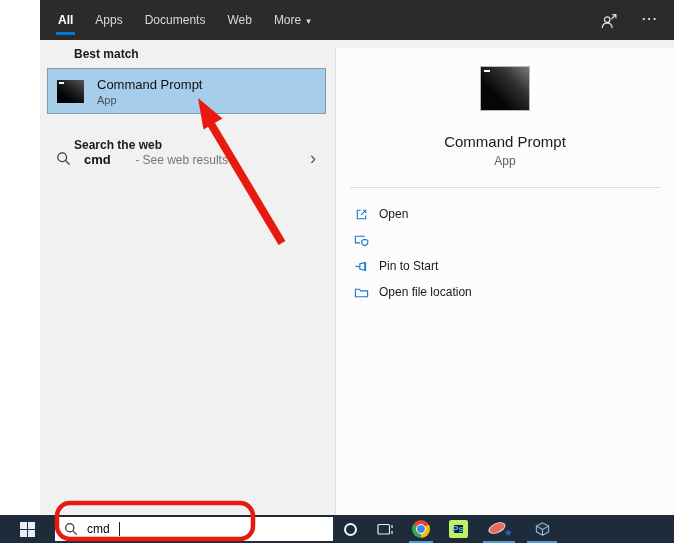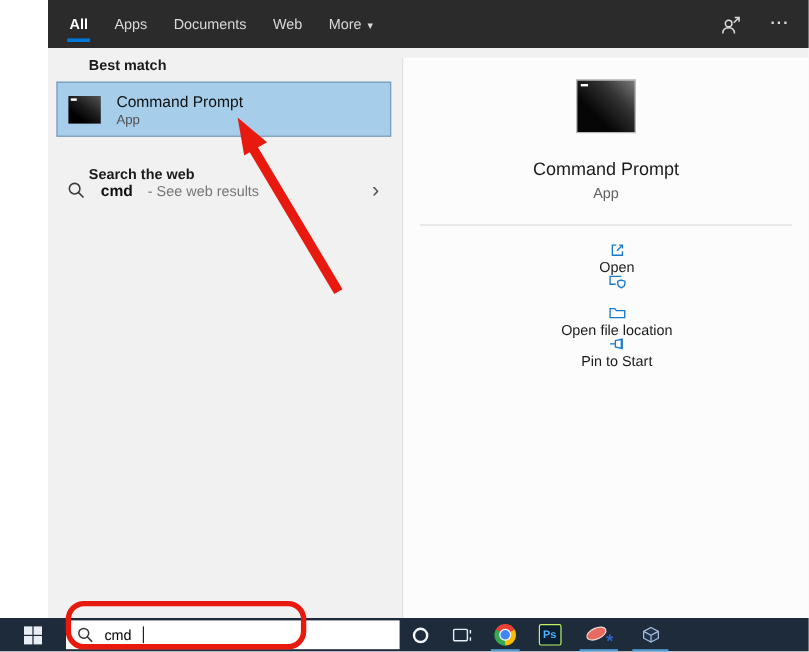--- a/index.html
+++ b/index.html
@@ -27,51 +27,51 @@
   .result-item { position:absolute; left:7px; width:279px; display:flex; align-items:center; }
   .best-item { top:28px; height:46px; background:#a6cde9; border:1px solid #7a9cb5; padding-left:9px; gap:13px; }
   .cmd-icon-sm { position:relative; width:27px; height:23px; flex:0 0 auto;
      background:linear-gradient(215deg,#555 0%,#1c1c1c 45%,#000 75%); }
   .pmark { position:absolute; top:2px; left:2px; width:5px; height:2px; background:#fff; }
   .ri-title { font-size:13px; color:#111; }
   .ri-sub { font-size:11px; color:#4f4f4f; margin-top:2px; }
   .web-item { top:103px; height:31px; padding:0 10px 0 9px; gap:13px; }
   .web-item svg { flex:0 0 auto; }
   .web-query { font-size:13px; font-weight:bold; color:#111; }
-  .web-suffix { font-size:12px; color:#767676; margin-left:8px;text-align:right; }
+  .web-suffix { font-size:12px; color:#767676; margin-left:20px;text-align:right; }
   .web-chevron { margin-left:auto; color:#555; font-size:18px; line-height:1; padding-bottom:2px; }
 
   
   .preview-card { position:absolute; left:295px; top:8px; right:0; bottom:0; background:#fcfcfc; border-left:1px solid #e2e2e2; text-align:center; }
   .cmd-icon-lg { position:relative; width:50px; height:45px; margin:18px auto 0;
      background:linear-gradient(225deg,#7a7a7a 0%,#333 32%,#060606 68%); border:1px solid #b8b8b8; }
   .cmd-icon-lg .pmark { top:3px; left:3px; width:6px; height:2px; }
   .pv-title { margin-top:22px; font-size:15px; color:#1b1b1b; }
   .pv-sub { margin-top:4px; font-size:12px; color:#5f5f5f; }
   .pv-divider { margin:19px 14px 0; border-top:1px solid #dcdcdc; }
   .actions { margin-top:13px; }
-  .action-row { display:flex; align-items:center; height:26px; padding-left:18px; font-size:12px; color:#1a1a1a; text-align:right;flex-direction:column; }
+  .action-row { display:flex; align-items:center; height:26px; padding-left:18px; gap:10px; font-size:12px; color:#1a1a1a; text-align:right; }
   .act-svg { flex:0 0 auto; }
 
   
   .taskbar { position:absolute; left:0; top:515px; width:674px; height:28px; background:#1d2b3a; display:flex; align-items:center; }
   .start-btn { width:55px; height:100%; display:flex; align-items:center; justify-content:center; }
   .win-logo { display:grid; grid-template-columns:7px 7px; grid-template-rows:7px 7px; gap:1px; }
   .win-logo i { background:#e9eef5; }
   .tb-search { width:278px; height:24px; background:#fff; display:flex; align-items:center; padding-left:9px; gap:9px; }
   .tb-search-text { font-size:12px; color:#000; }
   .caret { width:1px; height:14px; background:#222; }
   .tb-icon { position:relative; height:28px; display:flex; align-items:center; justify-content:center; }
   .w34{width:34px}.w36{width:36px}.w38{width:38px}.w42{width:42px}.w44{width:44px}
   .tb-icon.running::after { content:""; position:absolute; bottom:0; left:6px; right:6px; height:2px; background:#4f9cd6; }
   .cortana-o { width:13px; height:13px; border:2px solid #f2f6fa; border-radius:50%; }
   .chrome { position:relative; width:18px; height:18px; border-radius:50%;
      background:conic-gradient(from 60deg,#fbbc05 0 120deg,#34a853 0 240deg,#ea4335 0 360deg); }
   .chrome::after { content:""; position:absolute; inset:4px; background:#4286f5; border:1.5px solid #fff; border-radius:50%; }
-  .ps-icon { width:19px; height:18px; background:#0b1f33; border:1px solid #bef264; border-radius:2px;
+  .ps-icon { width:19px; height:18px; background:#0b1f33; border:5px solid #bef264; border-radius:2px;
      color:#4db6ff; font-size:9px; font-weight:bold; display:flex; align-items:center; justify-content:center; }
   .mdisc { position:relative; width:22px; height:18px; }
   .mdisc .disc { position:absolute; left:0; top:3px; width:18px; height:10px; background:#e96a5e;
      border:1.5px solid #f3ddd8; border-radius:50%; transform:rotate(-24deg); }
   .mdisc .gear { position:absolute; right:-1px; bottom:-3px; color:#2f66c8; font-size:15px; font-weight:bold; line-height:12px; }
 
   
   .annotations { position:absolute; left:0; top:0; z-index:50; pointer-events:none; }
 </style>
 </head>
@@ -158,31 +158,31 @@
             <span>Open</span>
           </div>
           <div class="action-row">
             <svg class="act-svg" width="15" height="15" viewBox="0 0 16 16" fill="none" stroke="#1979ca" stroke-width="1.2">
               <path d="M11.5 3.5 H1.5 v7 h5"></path>
               <path d="M11.5 6.8 l3.2 1 v2.3 c0 1.7-1.3 2.8-3.2 3.6 -1.9-.8-3.2-1.9-3.2-3.6 V7.8 z" fill="#fcfcfc"></path>
             </svg>
           </div>
           <div class="action-row">
             <svg class="act-svg" width="15" height="15" viewBox="0 0 16 16" fill="none" stroke="#1979ca" stroke-width="1.2">
-              <path d="M1.5 12.5 v-8 h4.2 l1.4 1.8 h7.4 v6.2 z"></path>
-            </svg>
-            <span>Open file location</span>
-          </div>
-          <div class="action-row">
-            <svg class="act-svg" width="15" height="15" viewBox="0 0 16 16" fill="none" stroke="#1979ca" stroke-width="1.2">
               <path d="M1.5 8 h4.7"></path>
                 <path d="M6.2 5.2 l5.3-1.2 v8 l-5.3-1.2 z"></path>
                 <path d="M12.3 3.2 v9.6"></path>
             </svg>
             <span>Pin to Start</span>
+          </div>
+          <div class="action-row">
+            <svg class="act-svg" width="15" height="15" viewBox="0 0 16 16" fill="none" stroke="#1979ca" stroke-width="1.2">
+              <path d="M1.5 12.5 v-8 h4.2 l1.4 1.8 h7.4 v6.2 z"></path>
+            </svg>
+            <span>Open file location</span>
           </div>
         </div>
       </div>
 
     </div>
   </div>
 
   <div class="taskbar">
     <div class="start-btn">
       <span class="win-logo">

